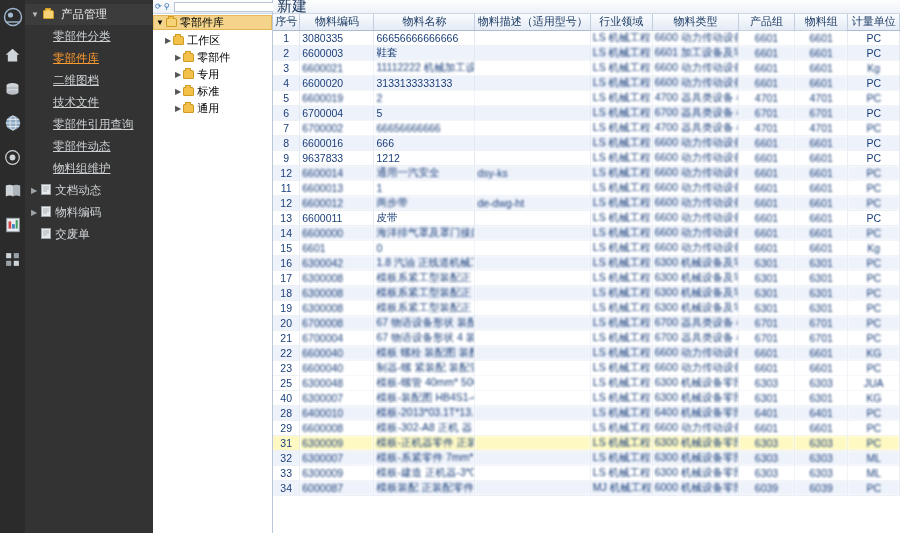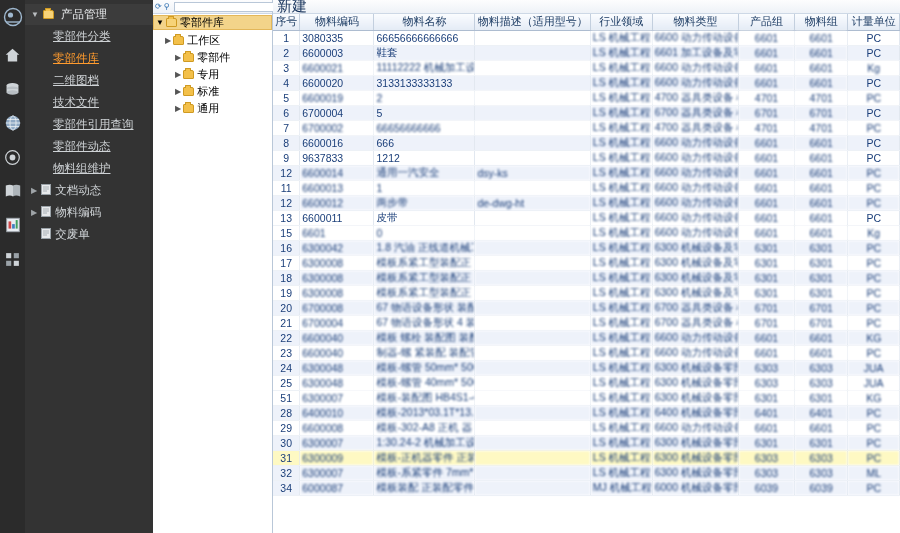--- a/index.html
+++ b/index.html
@@ -534,20 +534,31 @@
               <td class="num red">13</td>
               <td class="red">6600011</td>
               <td class="red">皮带</td>
               <td class="red"></td>
               <td class="red blurred-soft">LS 机械工程</td>
               <td class="red blurred-soft">6600 动力传动设备 机</td>
               <td class="c red blurred-soft">6601</td>
               <td class="c red blurred-soft">6601</td>
               <td class="c red">PC</td>
             </tr>
+            <tr class="alt">
+              <td class="num">14</td>
+              <td class="blurred">6600000</td>
+              <td class="blurred">海洋排气罩及罩门接好输给水…</td>
+              <td class="blurred"></td>
+              <td class="blurred">LS 机械工程</td>
+              <td class="blurred">6600 动力传动设备 机</td>
+              <td class="c blurred">6601</td>
+              <td class="c blurred">6601</td>
+              <td class="c blurred">PC</td>
+            </tr>
             <tr class="plain">
               <td class="num">15</td>
               <td class="blurred">6601</td>
               <td class="blurred">0</td>
               <td class="blurred"></td>
               <td class="blurred">LS 机械工程</td>
               <td class="blurred">6600 动力传动设备 机</td>
               <td class="c blurred">6601</td>
               <td class="c blurred">6601</td>
               <td class="c blurred">Kg</td>
@@ -633,44 +644,33 @@
               <td class="num">23</td>
               <td class="blurred">6600040</td>
               <td class="blurred">制器-螺 紧装配 装配管 75a-制</td>
               <td class="blurred"></td>
               <td class="blurred">LS 机械工程</td>
               <td class="blurred">6600 动力传动设备 机</td>
               <td class="c blurred">6601</td>
               <td class="c blurred">6601</td>
               <td class="c blurred">PC</td>
             </tr>
-            <tr class="alt">
-              <td class="num">24</td>
+            <tr class="plain">
+              <td class="num">25</td>
               <td class="blurred">6300048</td>
-              <td class="blurred">模板-螺管 50mm* 500m-制 E</td>
+              <td class="blurred">模板-螺管 40mm* 500m-制 E</td>
               <td class="blurred"></td>
               <td class="blurred">LS 机械工程</td>
               <td class="blurred">6300 机械设备零部件…</td>
               <td class="c blurred">6303</td>
               <td class="c blurred">6303</td>
               <td class="c blurred">JUA</td>
             </tr>
             <tr class="plain">
-              <td class="num">25</td>
-              <td class="blurred">6300048</td>
-              <td class="blurred">模板-螺管 40mm* 500m-制 E</td>
-              <td class="blurred"></td>
-              <td class="blurred">LS 机械工程</td>
-              <td class="blurred">6300 机械设备零部件…</td>
-              <td class="c blurred">6303</td>
-              <td class="c blurred">6303</td>
-              <td class="c blurred">JUA</td>
-            </tr>
-            <tr class="plain">
-              <td class="num">51</td>
+              <td class="num">40</td>
               <td class="blurred">6300007</td>
               <td class="blurred">模板-装配图 HB4S1-4KP*-装配</td>
               <td class="blurred"></td>
               <td class="blurred">LS 机械工程</td>
               <td class="blurred">6300 机械设备零部件…</td>
               <td class="c blurred">6301</td>
               <td class="c blurred">6301</td>
               <td class="c blurred">KG</td>
             </tr>
             <tr class="alt">
@@ -686,31 +686,20 @@
             </tr>
             <tr class="plain">
               <td class="num">29</td>
               <td class="blurred">6600008</td>
               <td class="blurred">模板-302-A8 正机 器 M 装配管…</td>
               <td class="blurred"></td>
               <td class="blurred">LS 机械工程</td>
               <td class="blurred">6600 动力传动设备 机</td>
               <td class="c blurred">6601</td>
               <td class="c blurred">6601</td>
-              <td class="c blurred">PC</td>
-            </tr>
-            <tr class="alt">
-              <td class="num">30</td>
-              <td class="blurred">6300007</td>
-              <td class="blurred">1:30.24-2 机械加工设备 M-8-3…</td>
-              <td class="blurred"></td>
-              <td class="blurred">LS 机械工程</td>
-              <td class="blurred">6300 机械设备零部件…</td>
-              <td class="c blurred">6301</td>
-              <td class="c blurred">6301</td>
               <td class="c blurred">PC</td>
             </tr>
             <tr class="hl">
               <td class="num">31</td>
               <td class="blurred-soft">6300009</td>
               <td class="blurred-soft">模板-正机器零件 正装配 8-3*…</td>
               <td class="blurred-soft"></td>
               <td class="blurred-soft">LS 机械工程</td>
               <td class="blurred-soft">6300 机械设备零部件…</td>
               <td class="c blurred-soft">6303</td>
@@ -721,20 +710,31 @@
               <td class="num">32</td>
               <td class="blurred">6300007</td>
               <td class="blurred">模板-系紧零件 7mm*10m-…</td>
               <td class="blurred"></td>
               <td class="blurred">LS 机械工程</td>
               <td class="blurred">6300 机械设备零部件…</td>
               <td class="c blurred">6303</td>
               <td class="c blurred">6303</td>
               <td class="c blurred">ML</td>
             </tr>
+            <tr class="plain">
+              <td class="num">33</td>
+              <td class="blurred">6300009</td>
+              <td class="blurred">模板-建造 正机器-3*00*0 装…</td>
+              <td class="blurred"></td>
+              <td class="blurred">LS 机械工程</td>
+              <td class="blurred">6300 机械设备零部件…</td>
+              <td class="c blurred">6303</td>
+              <td class="c blurred">6303</td>
+              <td class="c blurred">ML</td>
+            </tr>
             <tr class="alt">
               <td class="num">34</td>
               <td class="blurred">6000087</td>
               <td class="blurred">模板装配 正装配零件装配-54T…</td>
               <td class="blurred"></td>
               <td class="blurred">MJ 机械工程</td>
               <td class="blurred">6000 机械设备零部件…</td>
               <td class="c blurred">6039</td>
               <td class="c blurred">6039</td>
               <td class="c blurred">PC</td>

